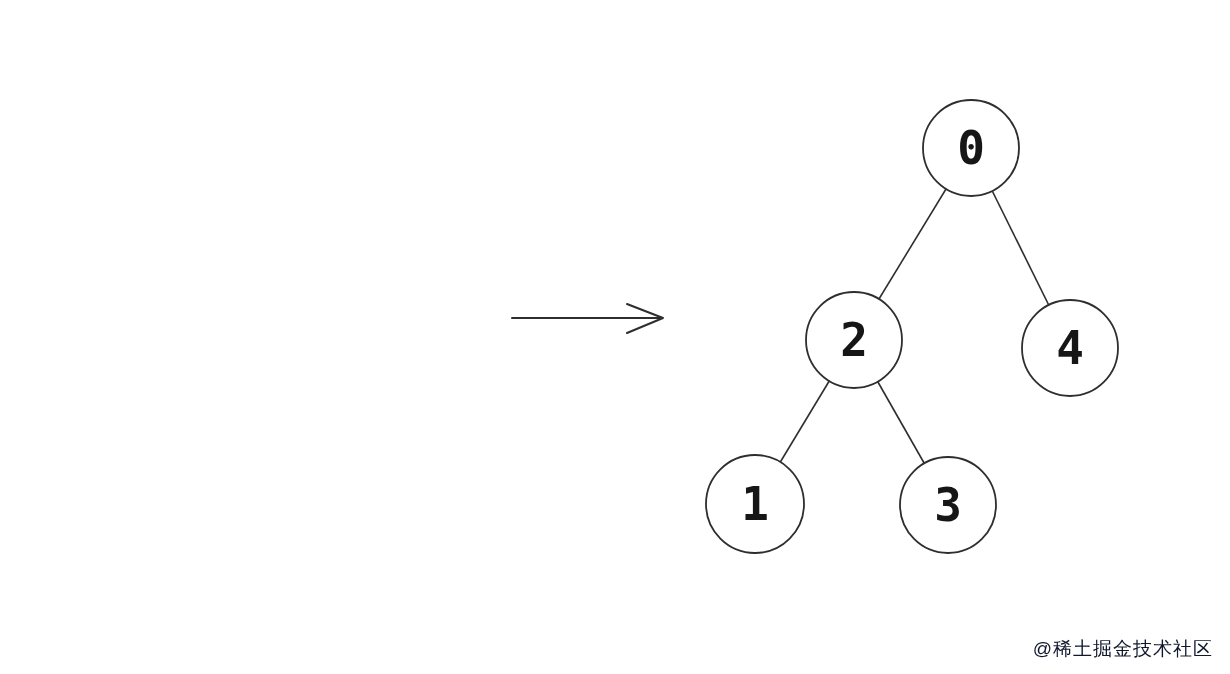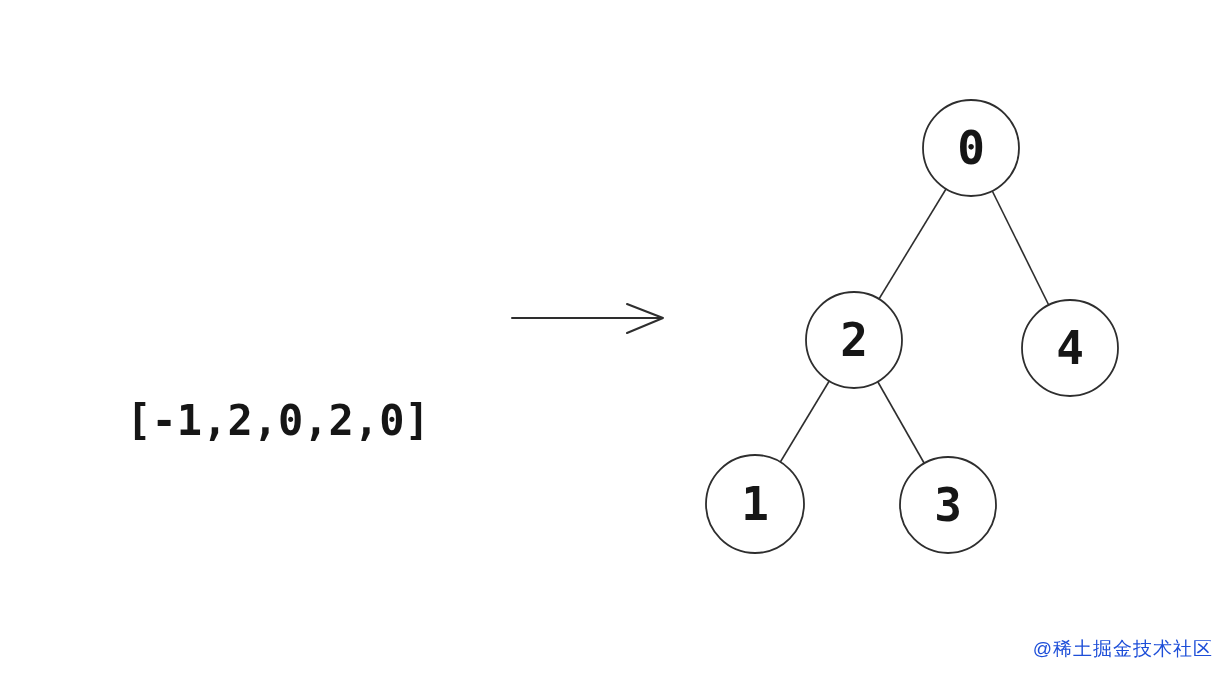--- a/index.html
+++ b/index.html
@@ -33,31 +33,30 @@
     position: absolute;
     left: 0;
     top: 0;
   }
   .watermark {
     position: absolute;
     right: 17px;
     bottom: 12px;
     font-family: "Liberation Sans", sans-serif;
     font-size: 19px;
-    color: #1d4ed8;
+    color: #0f172a;
     letter-spacing: 1px;
   }
 </style>
 </head>
 <body>
 
 <div class="canvas">
 
   <div class="array-text">
-    <div>[-1,2,0,2,0]</div>
   </div>
 
   <svg id="diagram" width="1230" height="674" viewBox="0 0 1230 674">
     <g id="arrow-group">
         <line x1="512" y1="318" x2="660" y2="318" stroke="#2e2e2e" stroke-width="2" stroke-linecap="round"></line>
         <polyline points="627,304 663,318 627,333" fill="none" stroke="#2e2e2e" stroke-width="2" stroke-linecap="round" stroke-linejoin="round"></polyline>
       </g>
     <g id="edges-group">
         <line x1="971" y1="148" x2="854" y2="340" stroke="#2e2e2e" stroke-width="1.6"></line>
         <line x1="971" y1="148" x2="1070" y2="348" stroke="#2e2e2e" stroke-width="1.6"></line>

